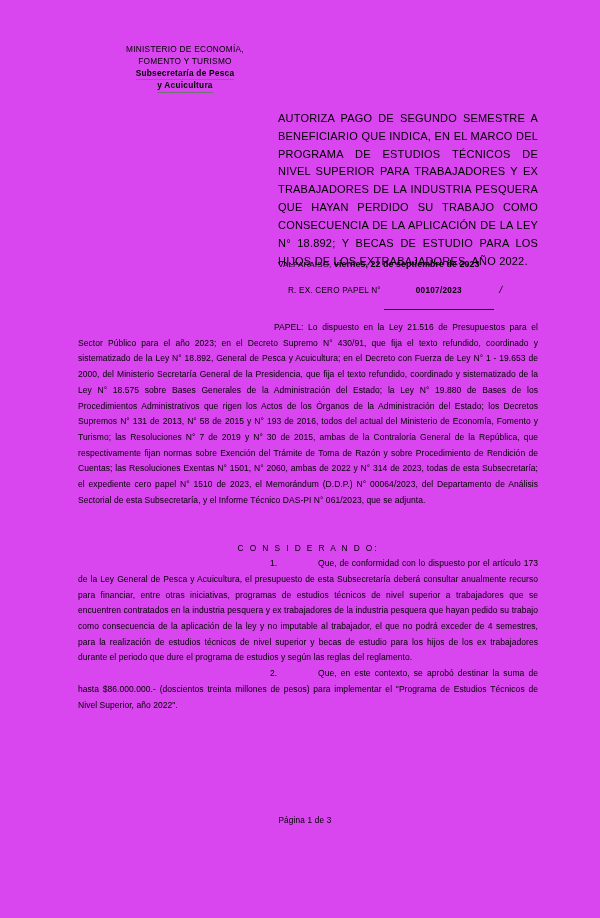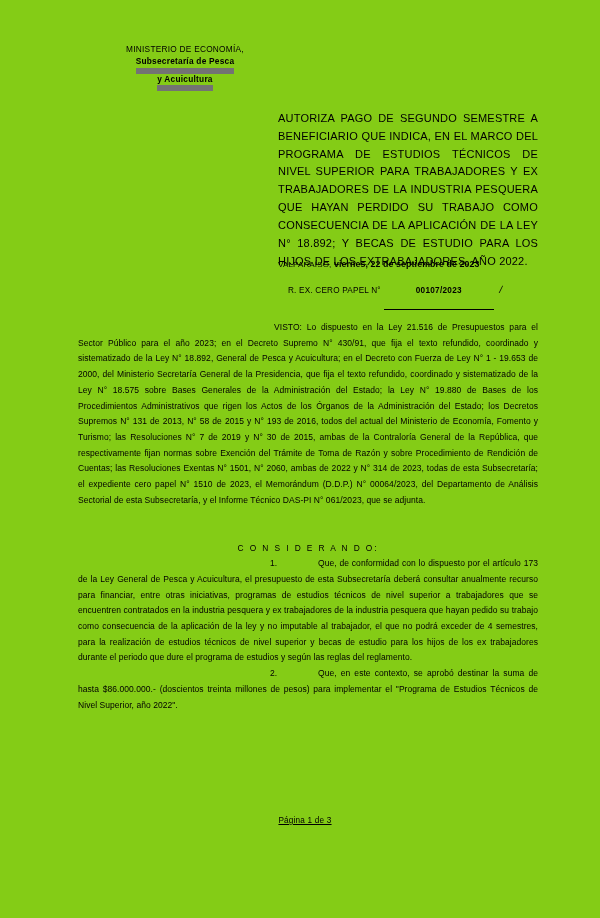--- a/index.html
+++ b/index.html
@@ -14,40 +14,40 @@
     font-family: "Liberation Sans", sans-serif;
     color: #000000;
     overflow: hidden;
   }
 
   .page {
     position: absolute;
     inset: 0;
     width: 600px;
     height: 918px;
-    background: #84cc16;
+    background: #d946ef;
   }
 
   
   .letterhead {
     position: absolute;
     left: 60px;
     top: 44px;
     width: 250px;
     text-align: center;
     line-height: 1.42;
   }
   .letterhead div {
     font-size: 8.3px;
     letter-spacing: 0.25px;
     white-space: nowrap;
   }
   .lh-underline {
     display: inline-block;
-    border-bottom: 6px solid #737373;
+    border-bottom: 1px solid #737373;
     padding-bottom: 0px;
     font-weight: bold;
   }
   .lh-plain { font-weight: normal; }
 
   
   .subject-block {
     position: absolute;
     left: 278px;
     top: 110px;
@@ -138,30 +138,33 @@
   
   .footer {
     position: absolute;
     left: 0;
     top: 816px;
     width: 600px;
     text-align: center;
     font-size: 8.2px;
     letter-spacing: 0.2px;
   }
-  .footer-inner { display: inline-block; padding-left: 10px; text-decoration: underline; }
+  .footer-inner { display: inline-block; padding-left: 10px; }
 </style>
 </head>
 <body>
 
 <div class="page">
 
   <div class="letterhead">
     <div>
       <span class="lh-plain">MINISTERIO DE ECONOMÍA,</span>
+    </div>
+    <div>
+      <span class="lh-plain">FOMENTO Y TURISMO</span>
     </div>
     <div>
       <span class="lh-underline">Subsecretaría de Pesca</span>
     </div>
     <div>
       <span class="lh-underline">y Acuicultura</span>
     </div>
   </div>
 
   <div class="subject-block">AUTORIZA PAGO DE SEGUNDO SEMESTRE A BENEFICIARIO QUE INDICA, EN EL MARCO DEL PROGRAMA DE ESTUDIOS TÉCNICOS DE NIVEL SUPERIOR PARA TRABAJADORES Y EX TRABAJADORES DE LA INDUSTRIA PESQUERA QUE HAYAN PERDIDO SU TRABAJO COMO CONSECUENCIA DE LA APLICACIÓN DE LA LEY N° 18.892; Y BECAS DE ESTUDIO PARA LOS HIJOS DE LOS EXTRABAJADORES, AÑO 2022.</div>
@@ -175,21 +178,21 @@
     <span class="res-label">R. EX. CERO PAPEL N°</span>
     <span class="res-value-wrap">
       <span class="res-value">00107/2023</span>
     </span>
     <span class="res-slash">/</span>
   </div>
 
   <div class="body-text">
 
     <p class="para">
-      <span class="lead-indent"></span><span class="kw">VISTO:</span>
+      <span class="lead-indent"></span><span class="kw">PAPEL:</span>
       <span>Lo dispuesto en la Ley 21.516 de Presupuestos para el Sector Público para el año 2023; en el Decreto Supremo N° 430/91, que fija el texto refundido, coordinado y sistematizado de la Ley N° 18.892, General de Pesca y Acuicultura; en el Decreto con Fuerza de Ley N° 1 - 19.653 de 2000, del Ministerio Secretaría General de la Presidencia, que fija el texto refundido, coordinado y sistematizado de la Ley N° 18.575 sobre Bases Generales de la Administración del Estado; la Ley N° 19.880 de Bases de los Procedimientos Administrativos que rigen los Actos de los Órganos de la Administración del Estado; los Decretos Supremos N° 131 de 2013,  N° 58 de 2015 y N° 193 de 2016, todos del actual del Ministerio de Economía, Fomento y Turismo; las Resoluciones N° 7 de 2019 y N° 30 de 2015, ambas de la Contraloría General de la República, que respectivamente fijan normas sobre Exención del Trámite de Toma de Razón y sobre Procedimiento de Rendición de Cuentas; las Resoluciones Exentas N° 1501, N° 2060, ambas de 2022 y  N° 314 de  2023, todas de esta Subsecretaría; el expediente cero papel N° 1510 de 2023, el Memorándum (D.D.P.) N° 00064/2023, del Departamento de Análisis Sectorial de esta Subsecretaría, y el Informe Técnico DAS-PI N° 061/2023, que se adjunta.</span>
     </p>
 
     <div class="considerando">C O N S I D E R A N D O:</div>
 
     <p class="para spaced">
       <span class="lead-indent-num"></span><span class="num-marker">1.</span><span>Que, de conformidad con lo dispuesto por el artículo 173 de la Ley General de Pesca y Acuicultura, el presupuesto de esta Subsecretaría deberá consultar anualmente recurso para financiar, entre otras iniciativas, programas de estudios técnicos de nivel superior a trabajadores que se encuentren contratados en la industria pesquera y ex trabajadores de la industria pesquera que hayan pedido su trabajo como consecuencia de la aplicación de la ley y no imputable al trabajador, el que no podrá exceder de 4 semestres, para la realización de estudios técnicos de nivel superior y becas de estudio para los hijos de los ex trabajadores durante el periodo que dure el programa de estudios y según las reglas del reglamento.</span>
     </p>
 
     <p class="para spaced">

